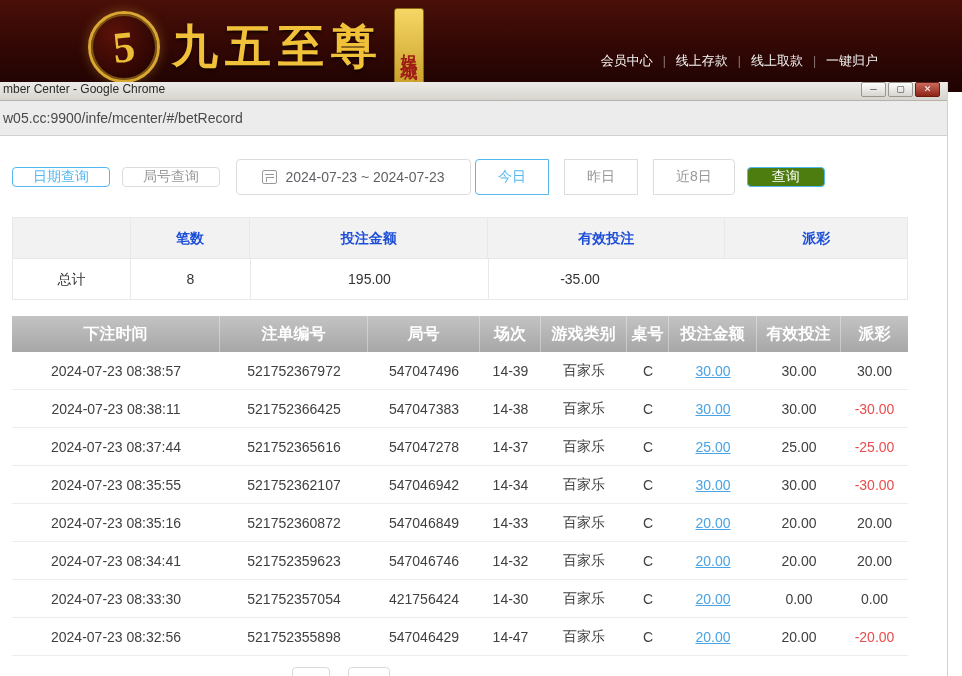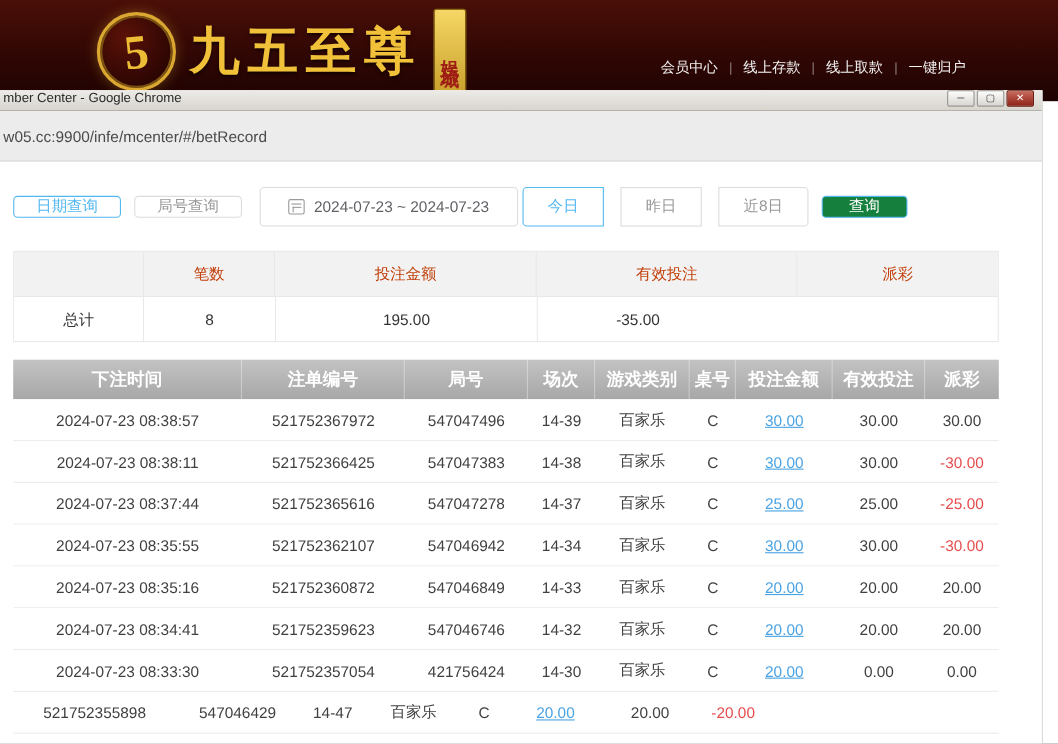--- a/index.html
+++ b/index.html
@@ -31,21 +31,21 @@
   .chrome-window { position:absolute; left:0; top:82px; width:948px; height:594px;
     border-right:1px solid rgba(0,0,0,.18); background:#fff; }
   .titlebar { height:19px; background:linear-gradient(180deg,#edebe7,#d8d5cf);
     border-bottom:1px solid #b5b2ac; display:flex; align-items:flex-start; padding-left:3px; }
   .titlebar-text { flex:1; font-size:12px; color:#2a2a2a; white-space:nowrap; overflow:hidden; }
   .win-controls { display:flex; gap:2px; margin-right:7px; }
   .win-btn { width:25px; height:15px; border:1px solid #9a9791; border-radius:2px;
     display:flex; align-items:center; justify-content:center; font-size:9px; line-height:1;
     background:linear-gradient(180deg,#fdfdfd,#d9d6d0); color:#333; cursor:pointer; }
   .win-btn.close { background:linear-gradient(180deg,#c96a5e,#8e2317); color:#fff; border-color:#6d1a10; font-weight:bold; }
-  .urlbar { height:46px; background:#ececec; border-bottom:1px solid #d0d0d0;
+  .urlbar { height:35px; background:#ececec; border-bottom:1px solid #d0d0d0;
     display:flex; align-items:center; padding-left:3px; }
   .url-text { font-size:14px; color:#4a4a4a; white-space:nowrap; }
 
   .win-content { position:relative; height:540px; background:#fff; overflow:hidden; }
 
   
   .filter-bar { display:flex; align-items:center; padding:23px 0 0 12px; }
   .btn { height:20px; border-radius:4px; font-size:14px; background:#fff; display:flex;
     align-items:center; justify-content:center; cursor:pointer; padding:0 20px; white-space:nowrap; }
   .btn-outline-blue { border:1px solid #53b7f0; color:#53b7f0; }
@@ -56,26 +56,26 @@
   .cal-icon { width:15px; height:14px; border:1px solid #9a9a9a; border-radius:2px; position:relative; }
   .cal-icon::before { content:""; position:absolute; left:2px; right:2px; top:3px; height:1px; background:#9a9a9a; }
   .cal-icon::after { content:""; position:absolute; left:3px; top:6px; width:7px; height:4px;
     border-left:1px solid #9a9a9a; border-top:1px solid #9a9a9a; }
   .seg-group { display:flex; margin-left:4px;gap:16px; }
   .seg-btn { height:36px; padding:0 22px; border:1px solid #dcdcdc; background:#fff; color:#999;
     font-size:14px; display:flex; align-items:center; cursor:pointer; margin-left:-1px; position:relative; }
   .seg-btn:first-child { border-radius:4px 0 0 4px; margin-left:0; }
   .seg-btn:last-child { border-radius:0 4px 4px 0; }
   .seg-btn.active { color:#53b7f0; border-color:#53b7f0; z-index:1; }
-  .btn-primary { margin-left:12px; background:#15803d; border:1px solid #53b7f0; color:#fff; padding:0 24px; }
+  .btn-primary { margin-left:12px; background:#4d7c0f; border:1px solid #53b7f0; color:#fff; padding:0 24px; }
 
   
   .summary-table { width:896px; margin:22px 0 0 12px; border:1px solid #e8e8e8; }
   .sum-row { display:flex; }
-  .sum-head .sum-cell { height:41px; line-height:41px; background:#f2f2f2; font-weight:normal; color:#c2410c; }
+  .sum-head .sum-cell { height:41px; line-height:41px; background:#f2f2f2; font-weight:bold; color:#1d4ed8; }
   .sum-body .sum-cell { height:40px; line-height:40px; background:#fff; color:#333; }
   .sum-cell { font-size:14px; text-align:center; border-right:1px solid #e8e8e8; border-bottom:1px solid #e8e8e8; }
   .sum-row .sum-cell:last-child { border-right:none; }
   .sum-body .sum-cell { border-bottom:none; }
   .s0{width:118px}.s1{width:120px}.s2{width:238px}.s3{width:238px}.s4{width:182px}
 
   
   .bet-table { width:896px; margin:16px 0 0 12px; }
   .thead { display:flex; height:36px; background:linear-gradient(180deg,#c3c3c3,#a7a7a7); }
   .thead .hcell { color:#fff; font-weight:bold; font-size:16px; display:flex; align-items:center;
@@ -262,20 +262,21 @@
     <div class="cell c3">14-30</div>
     <div class="cell c4">百家乐</div>
     <div class="cell c5">C</div>
     <div class="cell c6">
       <span class="bet-link">20.00</span>
     </div>
     <div class="cell c7">0.00</div>
     <div class="cell c8">0.00</div>
   </div>
             <div class="trow">
+    <div class="cell c0">2024-07-23 08:32:56</div>
     <div class="cell c1">521752355898</div>
     <div class="cell c2">547046429</div>
     <div class="cell c3">14-47</div>
     <div class="cell c4">百家乐</div>
     <div class="cell c5">C</div>
     <div class="cell c6">
       <span class="bet-link">20.00</span>
     </div>
     <div class="cell c7">20.00</div>
     <div class="cell c8 neg">-20.00</div>

